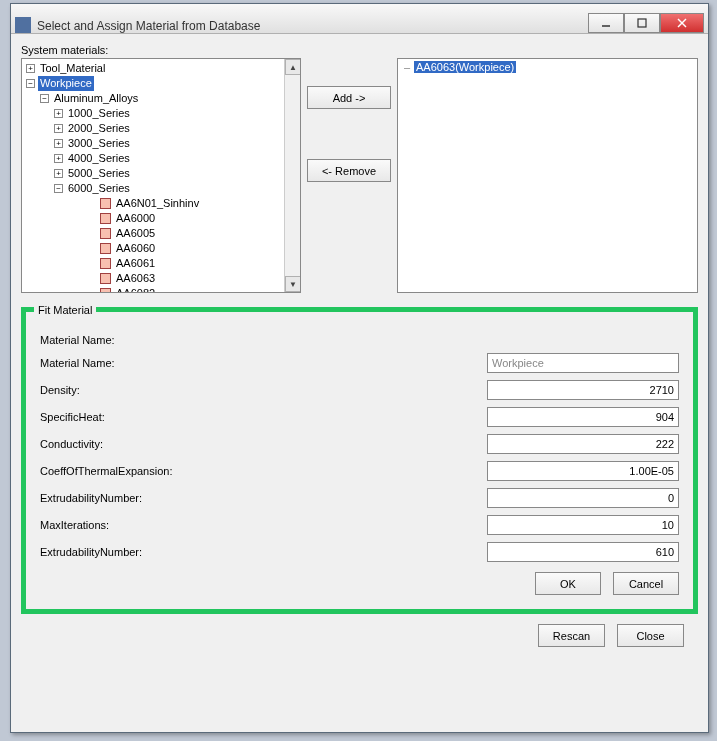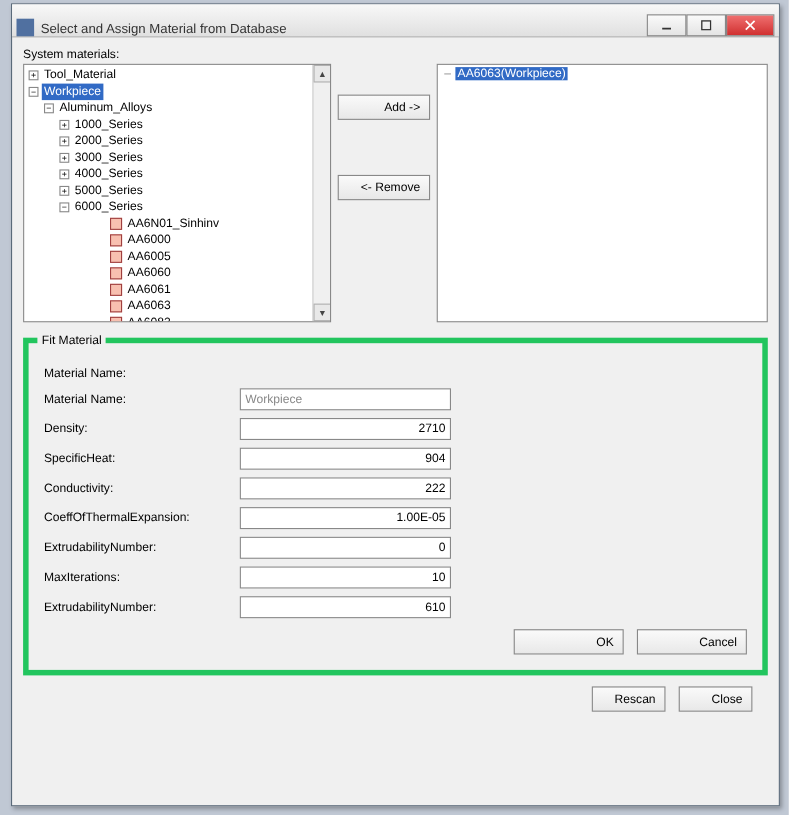--- a/index.html
+++ b/index.html
@@ -24,33 +24,33 @@
 .node { white-space: nowrap; display: flex; align-items: center; }
 .node .exp { width: 9px; height: 9px; border: 1px solid #888; display: inline-flex; align-items: center; justify-content: center; font-size: 8px; line-height: 7px; margin-right: 3px; background: #fff; color: #000; }
 .node .leaf-icon { width: 11px; height: 11px; border: 1px solid #a04040; background: #f8c0b0; margin-right: 3px; display: inline-block; }
 .node .txt { padding: 0 2px; }
 .node.sel .txt { background: #316ac5; color: #fff; }
 .indent0 { padding-left: 2px; }
 .indent1 { padding-left: 16px; }
 .indent2 { padding-left: 30px; }
 .indent5 { padding-left: 76px; }
 .midbtns { width: 84px; padding-top: 28px; display: flex; flex-direction: column; gap: 50px; }
-.btn { height: 23px; background: linear-gradient(#fafafa,#e8e8e8); border: 1px solid #888; display: flex; align-items: center; justify-content: flex-end; cursor: pointer; padding: 0 8px; }
+.btn { height: 23px; background: linear-gradient(#fafafa,#e8e8e8); border: 1px solid #888; display: flex; align-items: center; justify-content: center; cursor: pointer; padding: 0 8px; }
 .assignedbox { flex: 1; height: 235px; background: #fff; border: 1px solid #888; padding: 2px; }
 .assigned-item { display: flex; align-items: center; }
 .assigned-item .txt { background: #316ac5; color: #fff; padding: 0 2px; }
 .fieldset { border: 5px solid #22c55e; margin-top: 14px; padding: 10px 14px 14px; }
 .fieldset .legend { position: relative; top: -18px; left: -6px; background: #f0f0f0; padding: 0 4px; display: inline-block; margin-bottom: -10px; }
-.formrow { display: flex; align-items: center; margin-bottom: 7px; }
+.formrow { display: flex; align-items: center; margin-bottom: 7px; justify-content: space-between; }
 .formrow .flabel { width: 178px; }
 .formrow input { width: 192px; height: 20px; border: 1px solid #888; padding: 0 4px; background: #fff; }
 .formrow input.right { text-align: right; }
 .formrow input[readonly] { color: #888; }
 .btnrow { display: flex; justify-content: flex-end; gap: 12px; margin-top: 10px; }
-.btnrow .btn { width: 100px; }
+.btnrow .btn { width: 66px; }
 .bottombtns { display: flex; justify-content: flex-end; gap: 12px; padding: 10px 14px 0; }
 .bottombtns .btn { width: 67px; }
 .tri { font-size: 8px; color: #444; }
 </style>
 </head>
 <body>
 
 <div class="window">
   <div class="titlebar">
     <div class="icon"></div>

